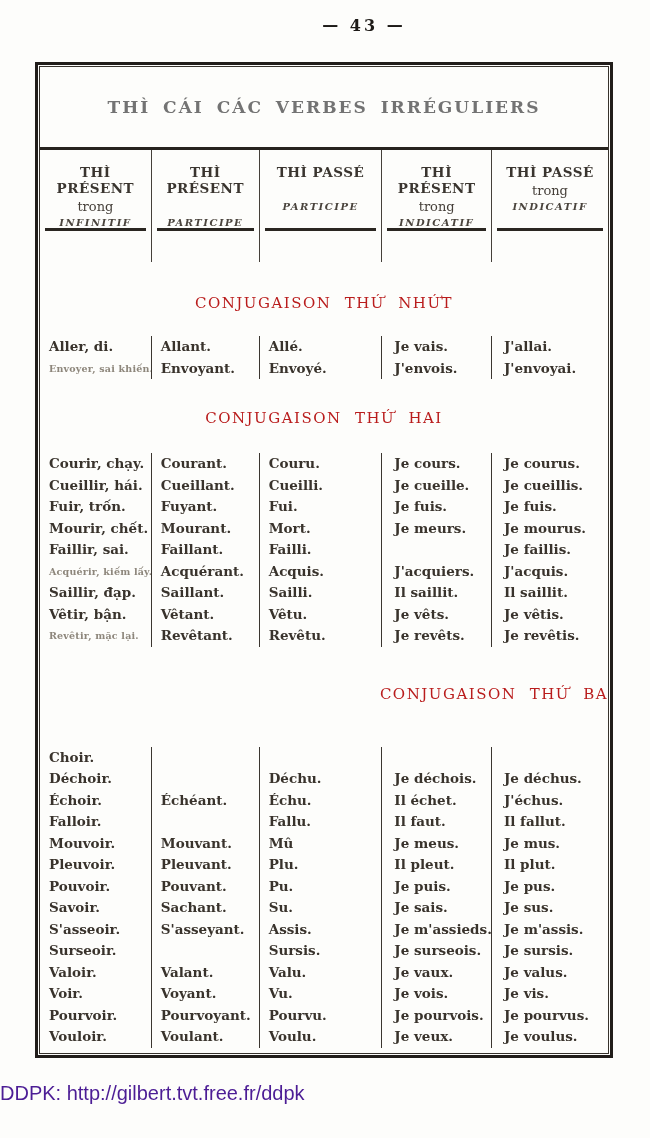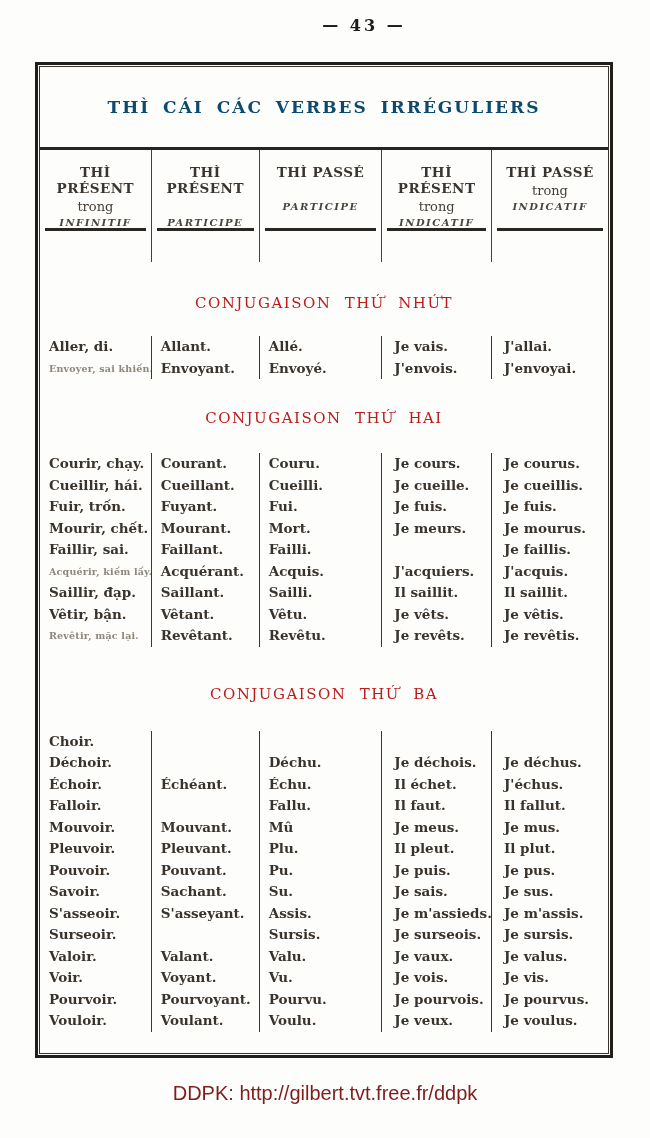--- a/index.html
+++ b/index.html
@@ -20,56 +20,56 @@
     border:3px solid #211d1a;box-sizing:border-box;
   }
   .frame-inner{
     position:absolute;inset:1px;border:1px solid #37322c;
     overflow:hidden;
   }
   .table-title{
     height:80px;border-bottom:3px solid #27231e;
     display:flex;align-items:center;justify-content:center;
     font-size:17px;font-weight:bold;letter-spacing:2px;word-spacing:5px;
-    color:#0c4a6e;
+    color:#737373;
   }
   .header-row{display:flex;height:112px;}
   .header-cell{
     position:relative;text-align:center;padding-top:14px;box-sizing:border-box;
   }
   .header-cell + .header-cell{border-left:1px solid #45403a;}
   .hc0{width:19.5%;} .hc1{width:19%;} .hc2{width:21.6%;} .hc3{width:19.3%;} .hc4{width:20.6%;}
   .header-cell .l1{font-size:13.5px;font-weight:bold;letter-spacing:.5px;color:#3a352f;}
   .header-cell .l2{font-size:13px;height:21px;line-height:21px;color:#46403a;}
   .header-cell .l3{font-size:10px;font-weight:bold;letter-spacing:1.5px;color:#4a443d;font-style:italic;}
   .header-rule{
     position:absolute;left:5px;right:5px;top:78px;height:3px;background:#2a2621;
   }
   .section-title{
     text-align:center;font-weight:normal;font-size:15px;
     letter-spacing:1.5px;word-spacing:7px;color:#b91c1c;
   }
   .st1{margin-top:32px;}
   .st2{margin-top:30px;}
-  .st3{margin-top:38px;}
+  .st3{margin-top:38px;text-align:right;}
   .rows{margin-top:24px;}
   .rows.r2{margin-top:26px;}
-  .rows.r3{margin-top:28px;}
+  .rows.r3{margin-top:44px;}
   .row{display:flex;}
   .cell{
     box-sizing:border-box;line-height:21.5px;font-size:13.5px;font-weight:bold;
     padding-left:9px;white-space:nowrap;overflow:hidden;color:#39332c;
   }
   .row .cell + .cell{border-left:1.5px solid #3b3630;}
   .c0{width:19.5%;} .c1{width:19%;} .c2{width:21.6%;} .c3{width:19.3%;padding-left:12px;} .c4{width:20.6%;padding-left:12px;}
   .cell.small{font-size:9.5px;color:#8d867b;letter-spacing:.2px;}
   .footer{
     position:absolute;top:1082px;left:0;width:100%;
-    text-align:center;font-family:"Liberation Sans", sans-serif;
-    font-size:20px;color:#7f1d1d;
+    font-family:"Liberation Sans", sans-serif;
+    font-size:20px;color:#4c1d95;
   }
 </style>
 </head>
 <body>
 
 <div class="page-number">— 43 —</div>
 
 <div class="frame">
   <div class="frame-inner">
 

